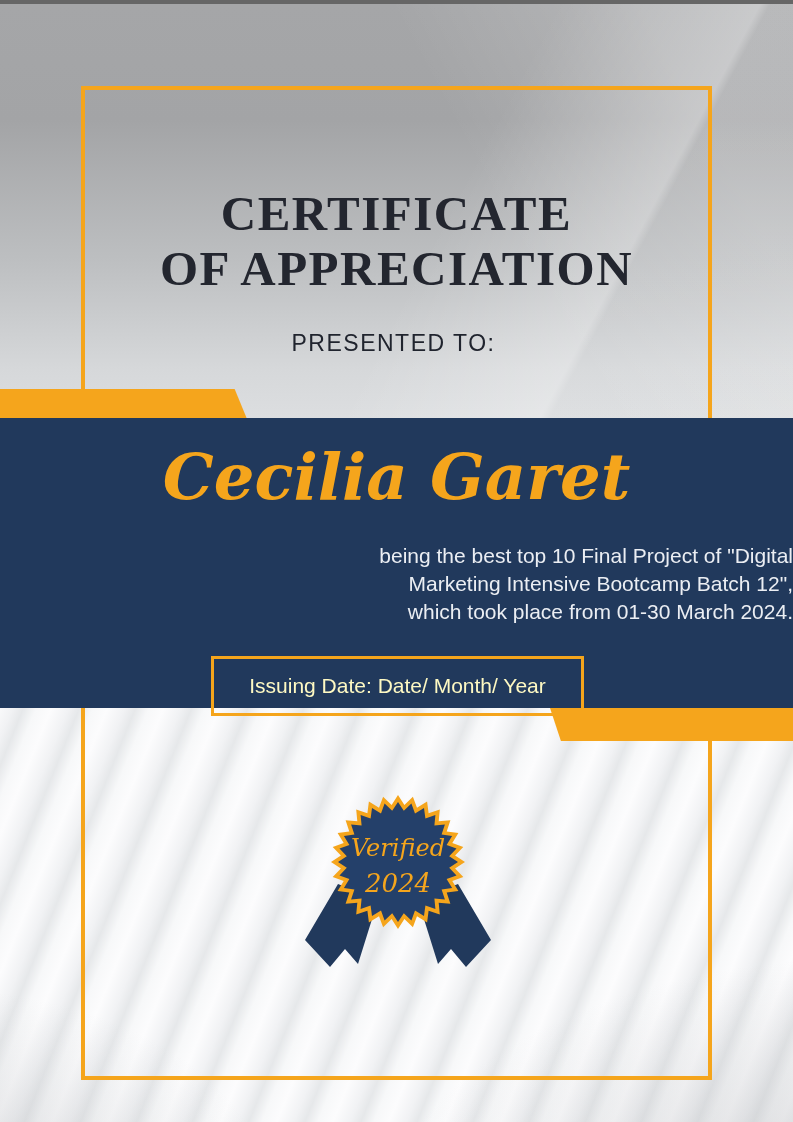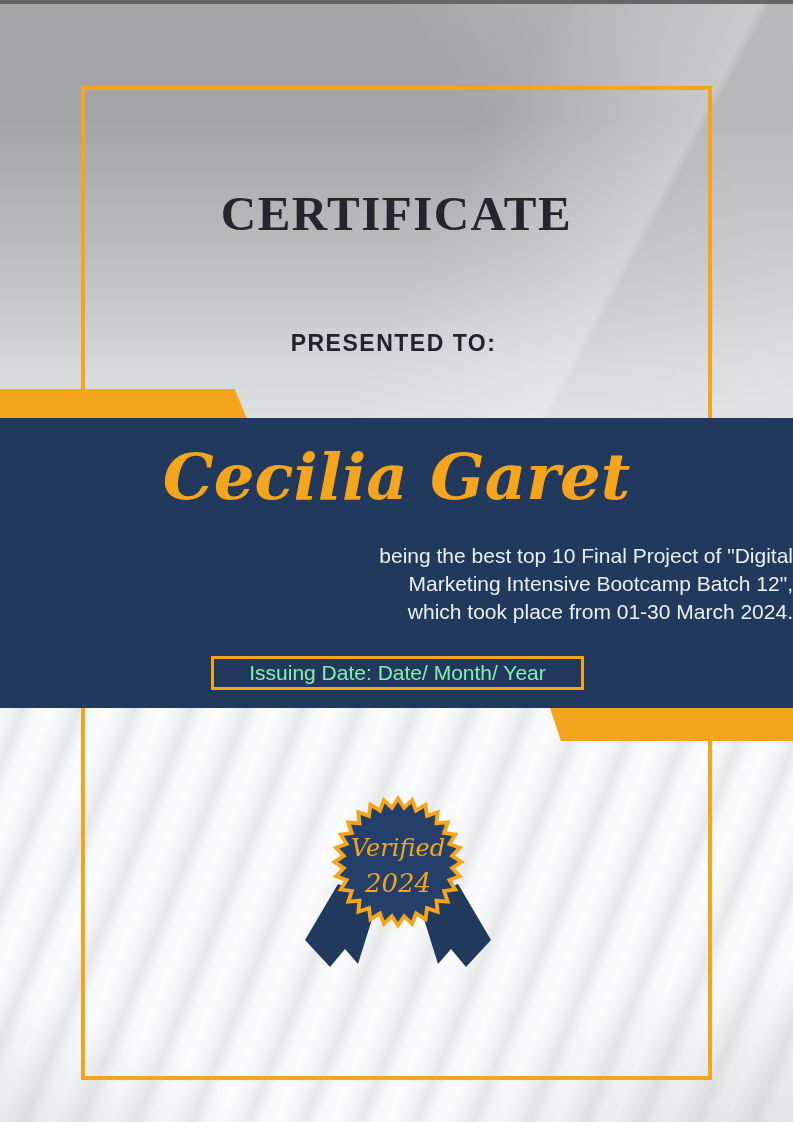--- a/index.html
+++ b/index.html
@@ -57,42 +57,42 @@
     position:absolute;left:0;top:182px;width:793px;
     text-align:center;z-index:3;
     font-family:"Liberation Serif", serif;
     font-weight:600;
     font-size:49px;line-height:55px;letter-spacing:1.5px;
     color:#23262f;
   }
   .presented{
     position:absolute;left:0;top:326px;width:787px;
     text-align:center;z-index:3;
-    font-weight:bold;font-size:23px;letter-spacing:1.5px;
+    font-weight:normal;font-size:23px;letter-spacing:1.5px;
     color:#20242e;
   }
   .recipient{
     position:absolute;left:0;top:426px;width:793px;
     text-align:center;z-index:3;
     font-family:"DejaVu Serif", serif;
     font-style:italic;font-weight:bold;
     font-size:64px;line-height:94px;
     color:var(--orange);
   }
   .description{
     position:absolute;left:0;top:538px;width:793px;
     text-align:right;z-index:3;
     font-size:21px;line-height:28px;
     color:#ebeef3;
   }
   .issuing{
-    position:absolute;left:211px;top:652px;width:373px;height:34px;
+    position:absolute;left:211px;top:652px;width:373px;height:60px;
     box-sizing:border-box;border:3px solid var(--orange);
     z-index:3;display:flex;align-items:center;justify-content:center;
-    font-size:21px;color:#86efac;
+    font-size:21px;color:#fef9c3;
   }
   
   .badge{
     position:absolute;left:298px;top:788px;width:200px;height:190px;
     z-index:3;
   }
   .badge text{
     font-family:"DejaVu Serif", serif;
     font-style:italic;
     fill:var(--orange);
@@ -109,20 +109,21 @@
 
   <div class="frame"></div>
 
   <div class="accent-left"></div>
   <div class="accent-right"></div>
 
   <div class="band"></div>
 
   <div class="title">
     <div>CERTIFICATE</div>
+    <div>OF APPRECIATION</div>
   </div>
 
   <div class="presented">PRESENTED TO:</div>
 
   <div class="recipient">Cecilia Garet</div>
 
   <div class="description">
     <div>being the best top 10 Final Project of "Digital</div>
     <div>Marketing Intensive Bootcamp Batch 12",</div>
     <div>which took place from 01-30 March 2024.</div>

